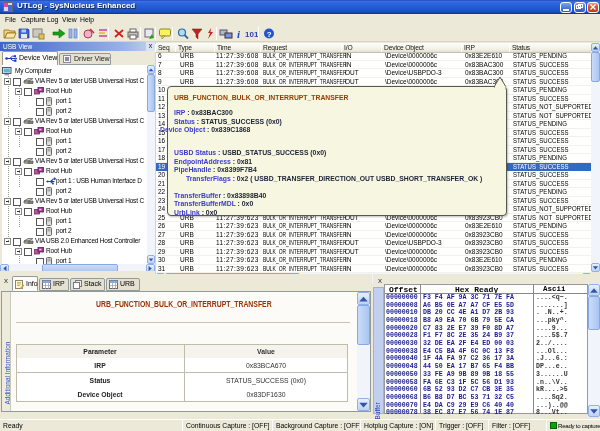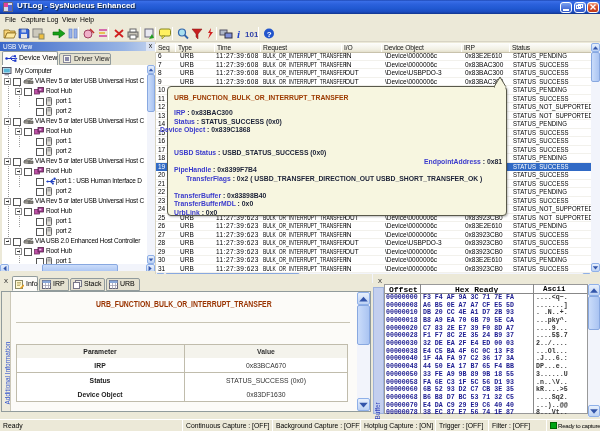--- a/index.html
+++ b/index.html
@@ -700,21 +700,21 @@
       <svg width="17" height="12">
         <polygon points="3,11 9,1 15,11" fill="#F7F6E0" stroke="#58584A" stroke-width="1"></polygon>
         <rect x="4" y="10" width="10.5" height="2" fill="#F7F6E0"></rect>
       </svg>
     </div>
 <div class="ab tt" style="left:174px;top:92.5px;width:332px;height:9px;font-size:7.2px;font-weight:bold;color:#9C3A00;"><span style="display:inline-block;transform:scaleX(0.95);transform-origin:0 0;white-space:nowrap;">URB_FUNCTION_BULK_OR_INTERRUPT_TRANSFER</span></div>
 <div class="ab tt" style="left:174px;top:108.3px;width:332px;height:9px;font-size:7.2px;font-weight:bold;color:#1A2036;"><span style="display:inline-block;transform:scaleX(0.95);transform-origin:0 0;white-space:nowrap;"><span style="color:#3A3ACC;">IRP</span> : 0x83BAC300</span></div>
 <div class="ab tt" style="left:174px;top:116.8px;width:332px;height:9px;font-size:7.2px;font-weight:bold;color:#1A2036;"><span style="display:inline-block;transform:scaleX(0.95);transform-origin:0 0;white-space:nowrap;"><span style="color:#3A3ACC;">Status</span> : STATUS_SUCCESS (0x0)</span></div>
 <div class="ab tt" style="left:160px;top:125.3px;width:332px;height:9px;font-size:7.2px;font-weight:bold;color:#1A2036;"><span style="display:inline-block;transform:scaleX(0.95);transform-origin:0 0;white-space:nowrap;"><span style="color:#3A3ACC;">Device Object</span> : 0x839C1868</span></div>
 <div class="ab tt" style="left:174px;top:148.3px;width:332px;height:9px;font-size:7.2px;font-weight:bold;color:#1A2036;"><span style="display:inline-block;transform:scaleX(0.95);transform-origin:0 0;white-space:nowrap;"><span style="color:#3A3ACC;">USBD Status</span> : USBD_STATUS_SUCCESS (0x0)</span></div>
-<div class="ab tt" style="left:174px;top:156.8px;width:332px;height:9px;font-size:7.2px;font-weight:bold;color:#1A2036;text-align:right;"><span style="display:inline-block;transform:scaleX(0.95);transform-origin:0 0;white-space:nowrap;"><span style="color:#3A3ACC;">EndpointAddress</span> : 0x81</span></div>
+<div class="ab tt" style="left:174px;top:156.8px;width:332px;height:9px;font-size:7.2px;font-weight:bold;color:#1A2036;"><span style="display:inline-block;transform:scaleX(0.95);transform-origin:0 0;white-space:nowrap;"><span style="color:#3A3ACC;">EndpointAddress</span> : 0x81</span></div>
 <div class="ab tt" style="left:174px;top:165.3px;width:332px;height:9px;font-size:7.2px;font-weight:bold;color:#1A2036;"><span style="display:inline-block;transform:scaleX(0.95);transform-origin:0 0;white-space:nowrap;"><span style="color:#3A3ACC;">PipeHandle</span> : 0x8399F7B4</span></div>
 <div class="ab tt" style="left:186px;top:173.8px;width:332px;height:9px;font-size:7.2px;font-weight:bold;color:#1A2036;"><span style="display:inline-block;transform:scaleX(0.95);transform-origin:0 0;white-space:nowrap;"><span style="color:#3A3ACC;">TransferFlags</span> : 0x2 ( USBD_TRANSFER_DIRECTION_OUT USBD_SHORT_TRANSFER_OK )</span></div>
 <div class="ab tt" style="left:174px;top:190.8px;width:332px;height:9px;font-size:7.2px;font-weight:bold;color:#1A2036;"><span style="display:inline-block;transform:scaleX(0.95);transform-origin:0 0;white-space:nowrap;"><span style="color:#3A3ACC;">TransferBuffer</span> : 0x83898B40</span></div>
 <div class="ab tt" style="left:174px;top:199.3px;width:332px;height:9px;font-size:7.2px;font-weight:bold;color:#1A2036;"><span style="display:inline-block;transform:scaleX(0.95);transform-origin:0 0;white-space:nowrap;"><span style="color:#3A3ACC;">TransferBufferMDL</span> : 0x0</span></div>
 <div class="ab tt" style="left:174px;top:207.8px;width:332px;height:9px;font-size:7.2px;font-weight:bold;color:#1A2036;"><span style="display:inline-block;transform:scaleX(0.95);transform-origin:0 0;white-space:nowrap;"><span style="color:#3A3ACC;">UrbLink</span> : 0x0</span></div>
 <div class="ab" style="left:0;top:274px;width:372px;height:145px;background:#ECE9D8;"></div>
 <div class="ab" style="left:2px;top:277px;width:8px;height:8px;color:#333;font-size:8px;line-height:7px;text-align:center;">x</div>
 <div class="ab" style="left:12px;top:276px;width:26px;height:15px;background:#FCFBF8;border:1px solid #919B9C;border-bottom:1px solid #FCFBF8;border-radius:2px 2px 0 0;"></div>
 <div class="ab" style="left:15px;top:280px;width:10px;height:9px;">
       <svg width="9" height="9">

